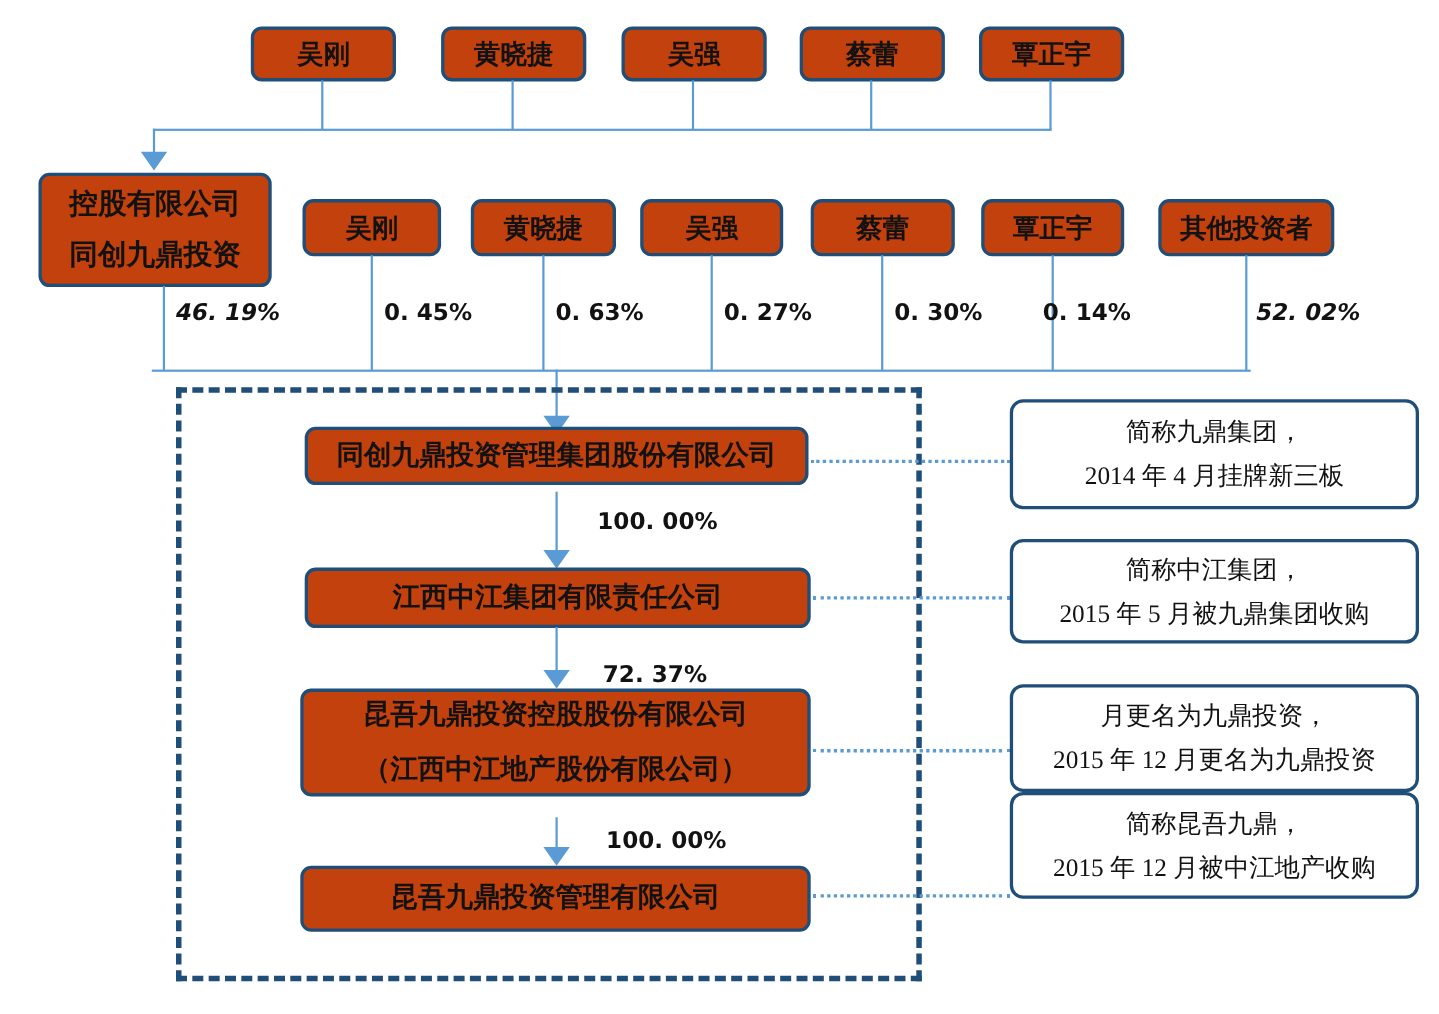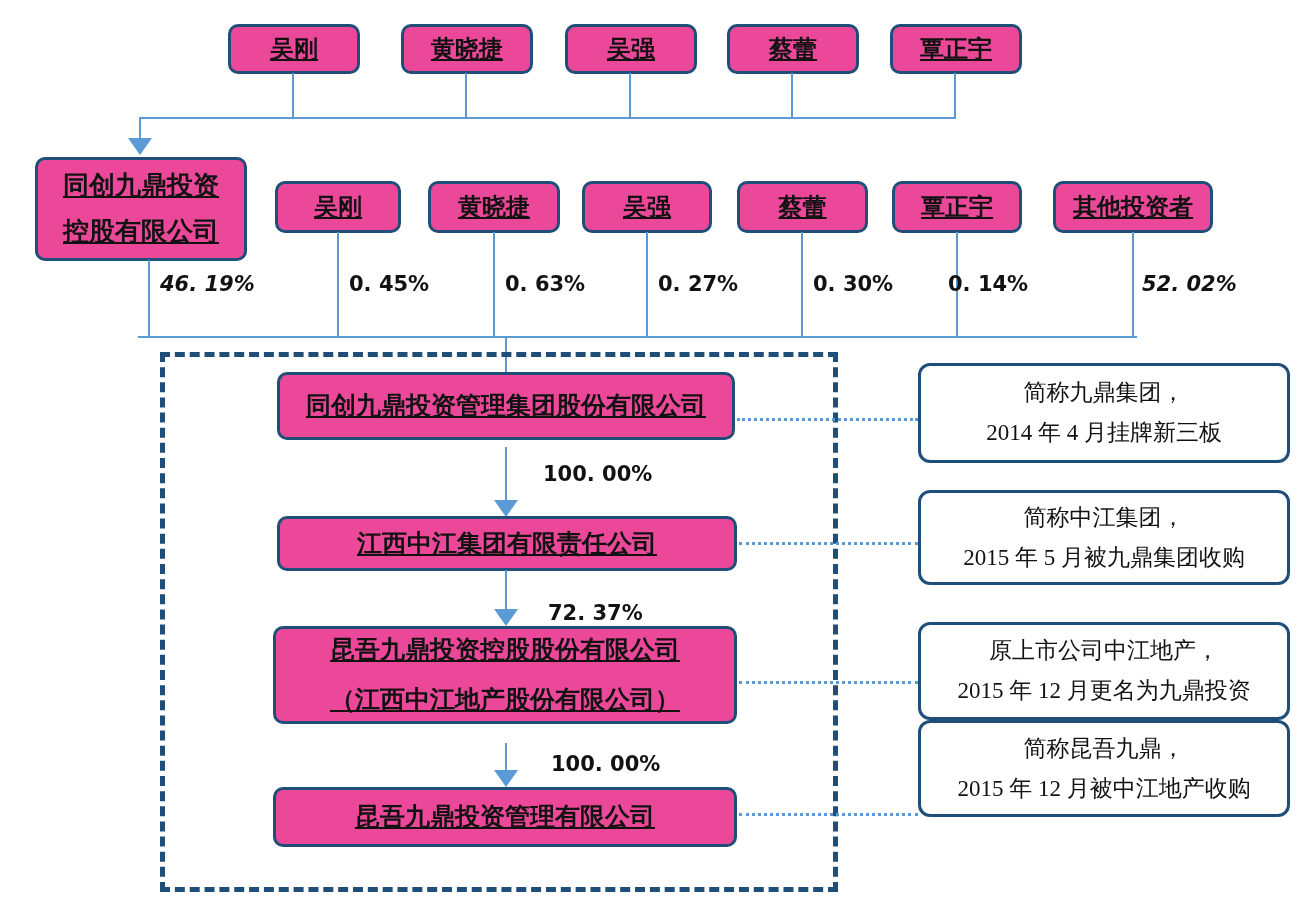--- a/index.html
+++ b/index.html
@@ -7,24 +7,24 @@
     --dashed-border:#1f4e79;
     --line:#5b9bd5;
     --text:#121212;
   }
   html,body{margin:0;padding:0;background:#ffffff;}
   .stage{
     position:relative;width:1308px;height:922px;background:#ffffff;overflow:hidden;
     font-family:"Liberation Serif","DejaVu Serif",serif;color:var(--text);
   }
   .box{
-    position:absolute;box-sizing:border-box;background:#ec4899;
+    position:absolute;box-sizing:border-box;background:#c2410c;
     border:3px solid var(--box-border);border-radius:10px;
     display:flex;flex-direction:column;align-items:center;justify-content:center;
-    font-weight:bold;text-align:center;text-decoration:underline;
+    font-weight:bold;text-align:center;
   }
   .pbox{height:50px;font-size:24px;}
   .sbox{top:181px;height:52px;font-size:24px;}
   .bigbox{font-size:26px;line-height:46px;}
   .chainbox{font-size:25px;}
   .chainbox .nameline{line-height:50px;}
   .vline{position:absolute;width:2px;background:var(--line);}
   .hline{position:absolute;height:2px;background:var(--line);}
   .arrow-down{
     position:absolute;width:0;height:0;
@@ -73,22 +73,22 @@
   <div class="vline" style="left:629px;top:73px;height:45px;"></div>
   <div class="vline" style="left:791px;top:73px;height:45px;"></div>
   <div class="vline" style="left:954px;top:73px;height:45px;"></div>
 
   <div class="hline" style="left:139px;top:117px;width:817px;"></div>
 
   <div class="vline" style="left:139px;top:117px;height:22px;"></div>
   <div class="arrow-down" style="left:128px;top:138px;"></div>
 
   <div class="box bigbox" style="left:35px;top:157px;width:212px;height:104px;">
+    <span class="nameline">控股有限公司</span>
     <span class="nameline">同创九鼎投资</span>
-    <span class="nameline">控股有限公司</span>
   </div>
   <div class="box sbox" style="left:275px;width:126px;">
       <span>吴刚</span>
     </div>
   <div class="box sbox" style="left:428px;width:132px;">
       <span>黄晓捷</span>
     </div>
   <div class="box sbox" style="left:582px;width:130px;">
       <span>吴强</span>
     </div>
@@ -118,21 +118,21 @@
   <div class="pct" style="left:948px;top:272px;">0. 14%</div>
   <div class="pct" style="left:1142px;top:272px;font-style:italic;">52. 02%</div>
 
   <div class="hline" style="left:138px;top:336px;width:999px;"></div>
 
   <div class="vline" style="left:505px;top:336px;height:43px;"></div>
   <div class="arrow-down" style="left:494px;top:378px;"></div>
 
   <div class="dashed-frame"></div>
 
-  <div class="box chainbox" style="left:277px;top:372px;width:458px;height:68px;">
+  <div class="box chainbox" style="left:277px;top:388px;width:458px;height:53px;">
     <span class="nameline">同创九鼎投资管理集团股份有限公司</span>
   </div>
 
   <div class="vline" style="left:505px;top:447px;height:54px;"></div>
   <div class="arrow-down" style="left:494px;top:500px;"></div>
   <div class="pct" style="left:543px;top:462px;">100. 00%</div>
 
   <div class="box chainbox" style="left:277px;top:516px;width:460px;height:55px;">
     <span class="nameline">江西中江集团有限责任公司</span>
   </div>
@@ -161,21 +161,21 @@
 
   <div class="ann" style="top:363px;height:100px;">
     <span>简称九鼎集团，</span>
     <span>2014 年 4 月挂牌新三板</span>
   </div>
   <div class="ann" style="top:490px;height:95px;">
     <span>简称中江集团，</span>
     <span>2015 年 5 月被九鼎集团收购</span>
   </div>
   <div class="ann" style="top:622px;height:98px;">
-    <span>原上市公司中江地产，</span>
+    <span>月更名为九鼎投资，</span>
     <span>2015 年 12 月更名为九鼎投资</span>
   </div>
   <div class="ann" style="top:720px;height:97px;">
     <span>简称昆吾九鼎，</span>
     <span>2015 年 12 月被中江地产收购</span>
   </div>
 
 </div>
 
 </body></html>

